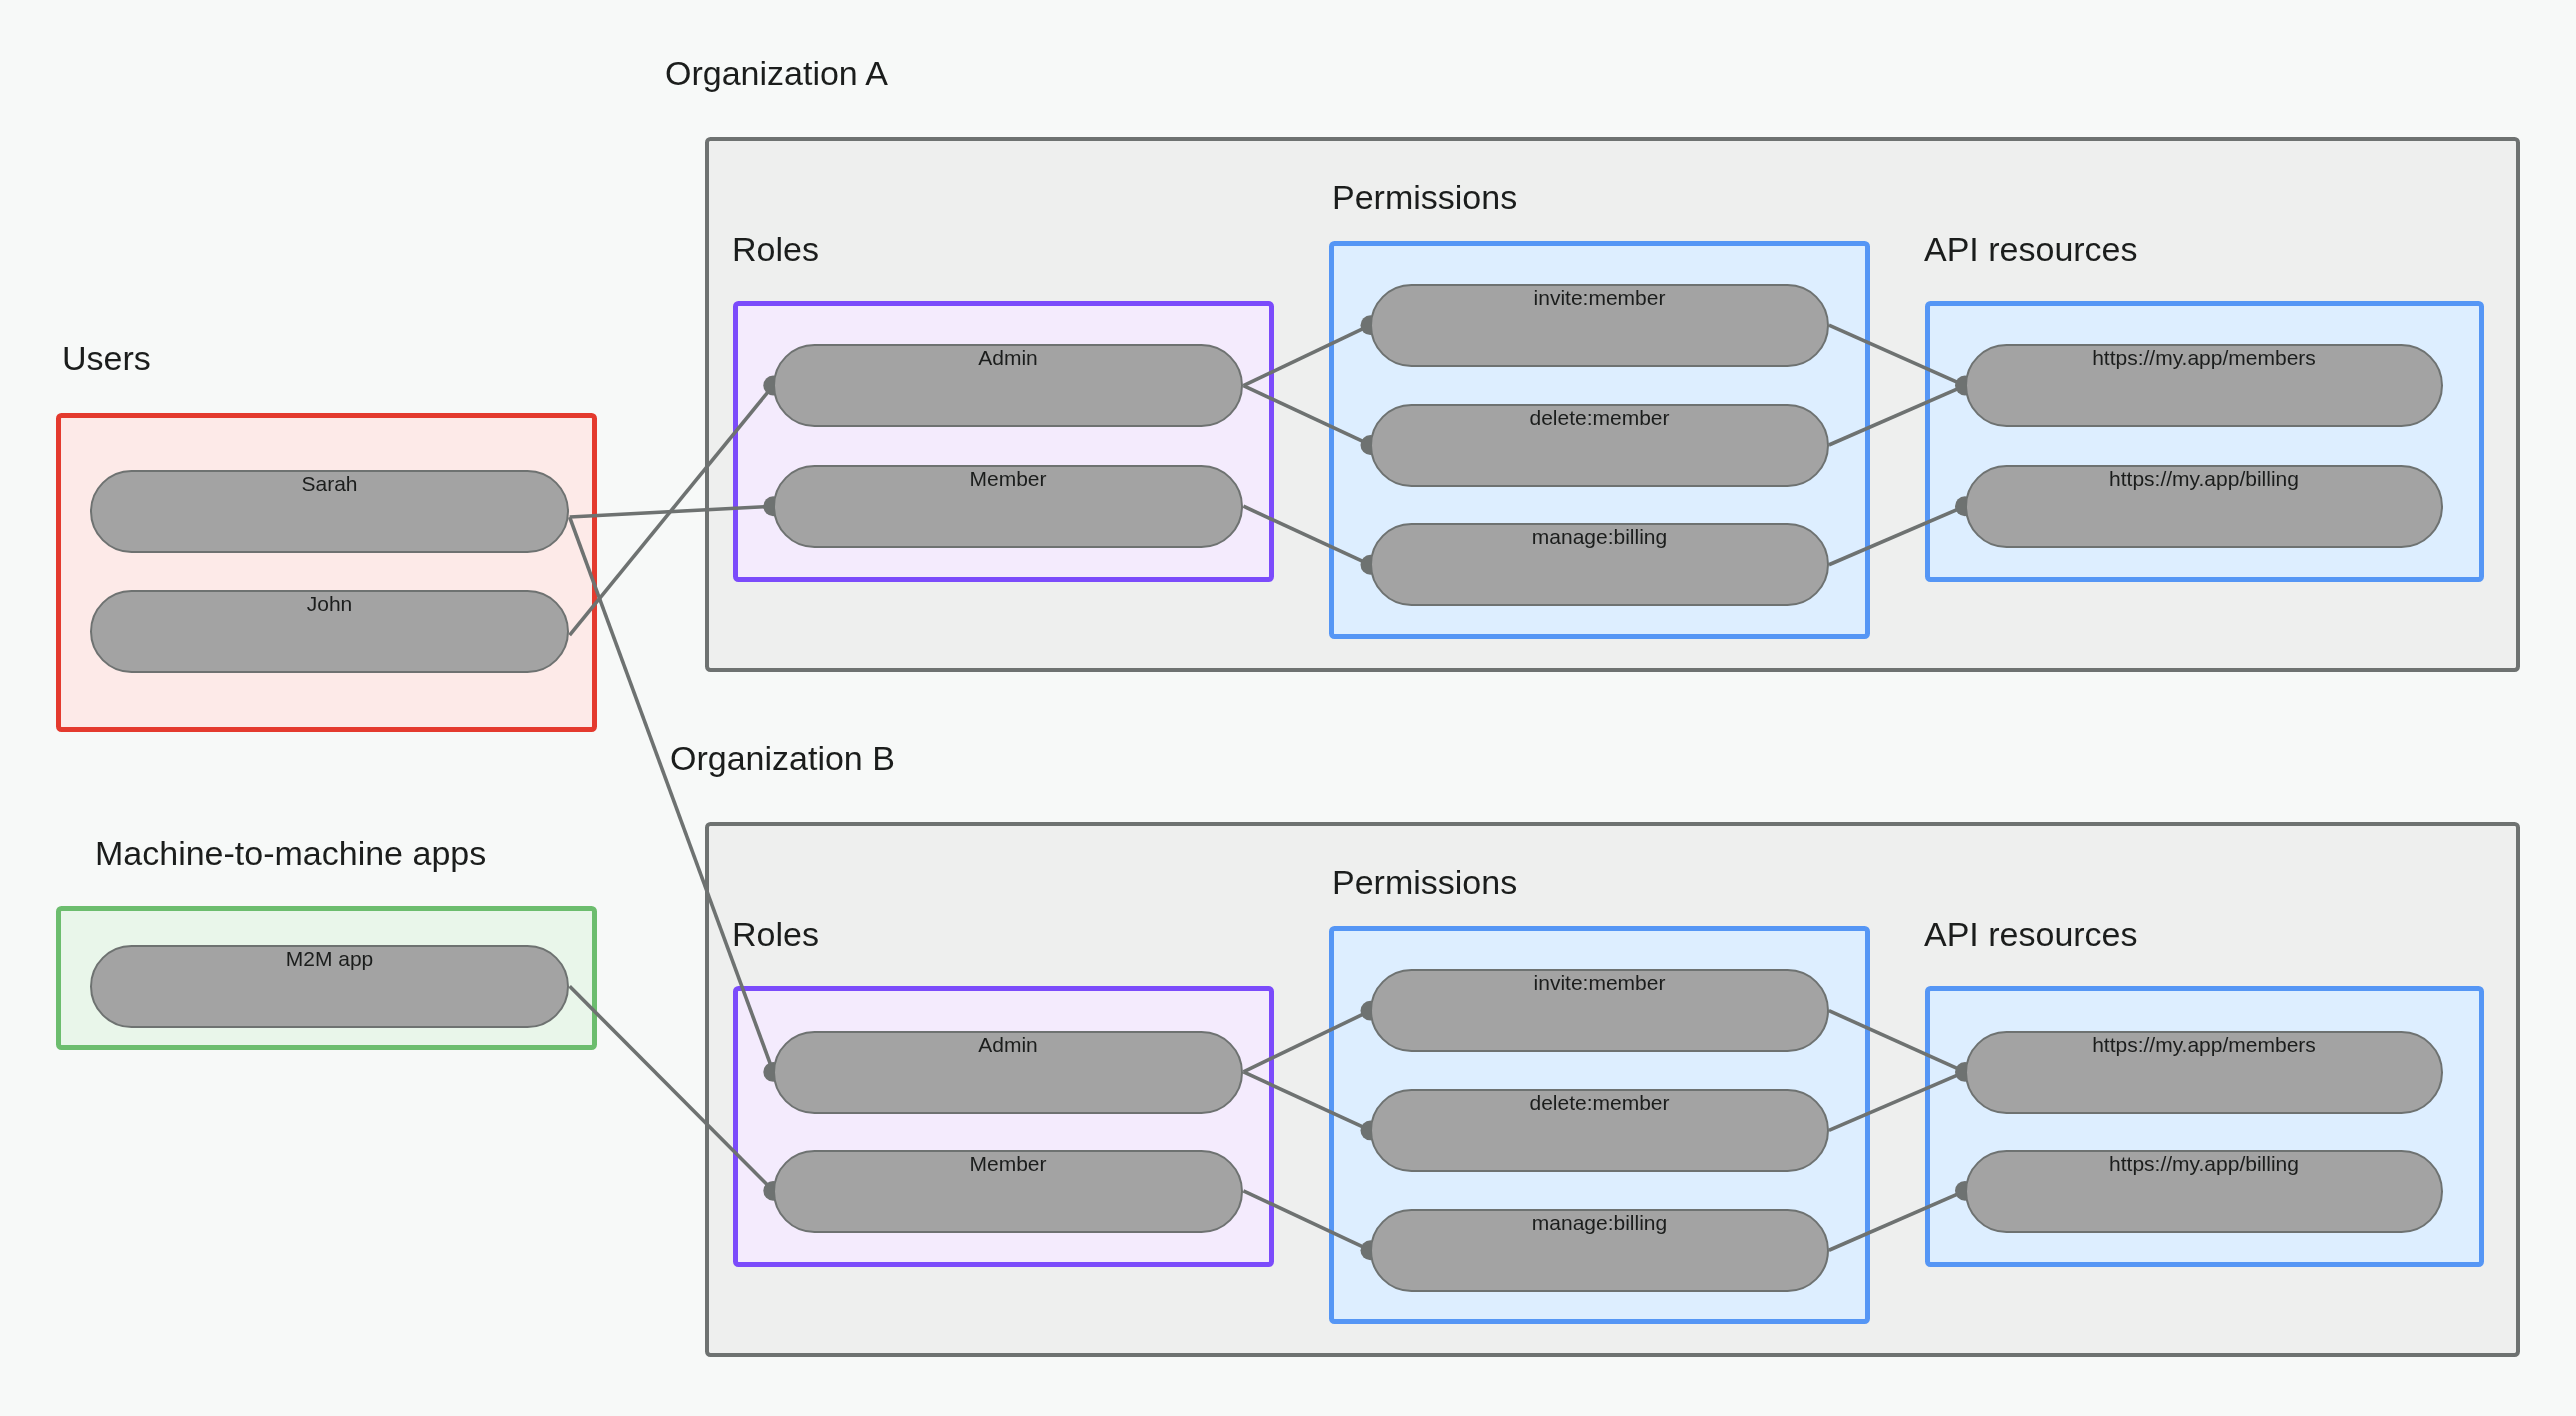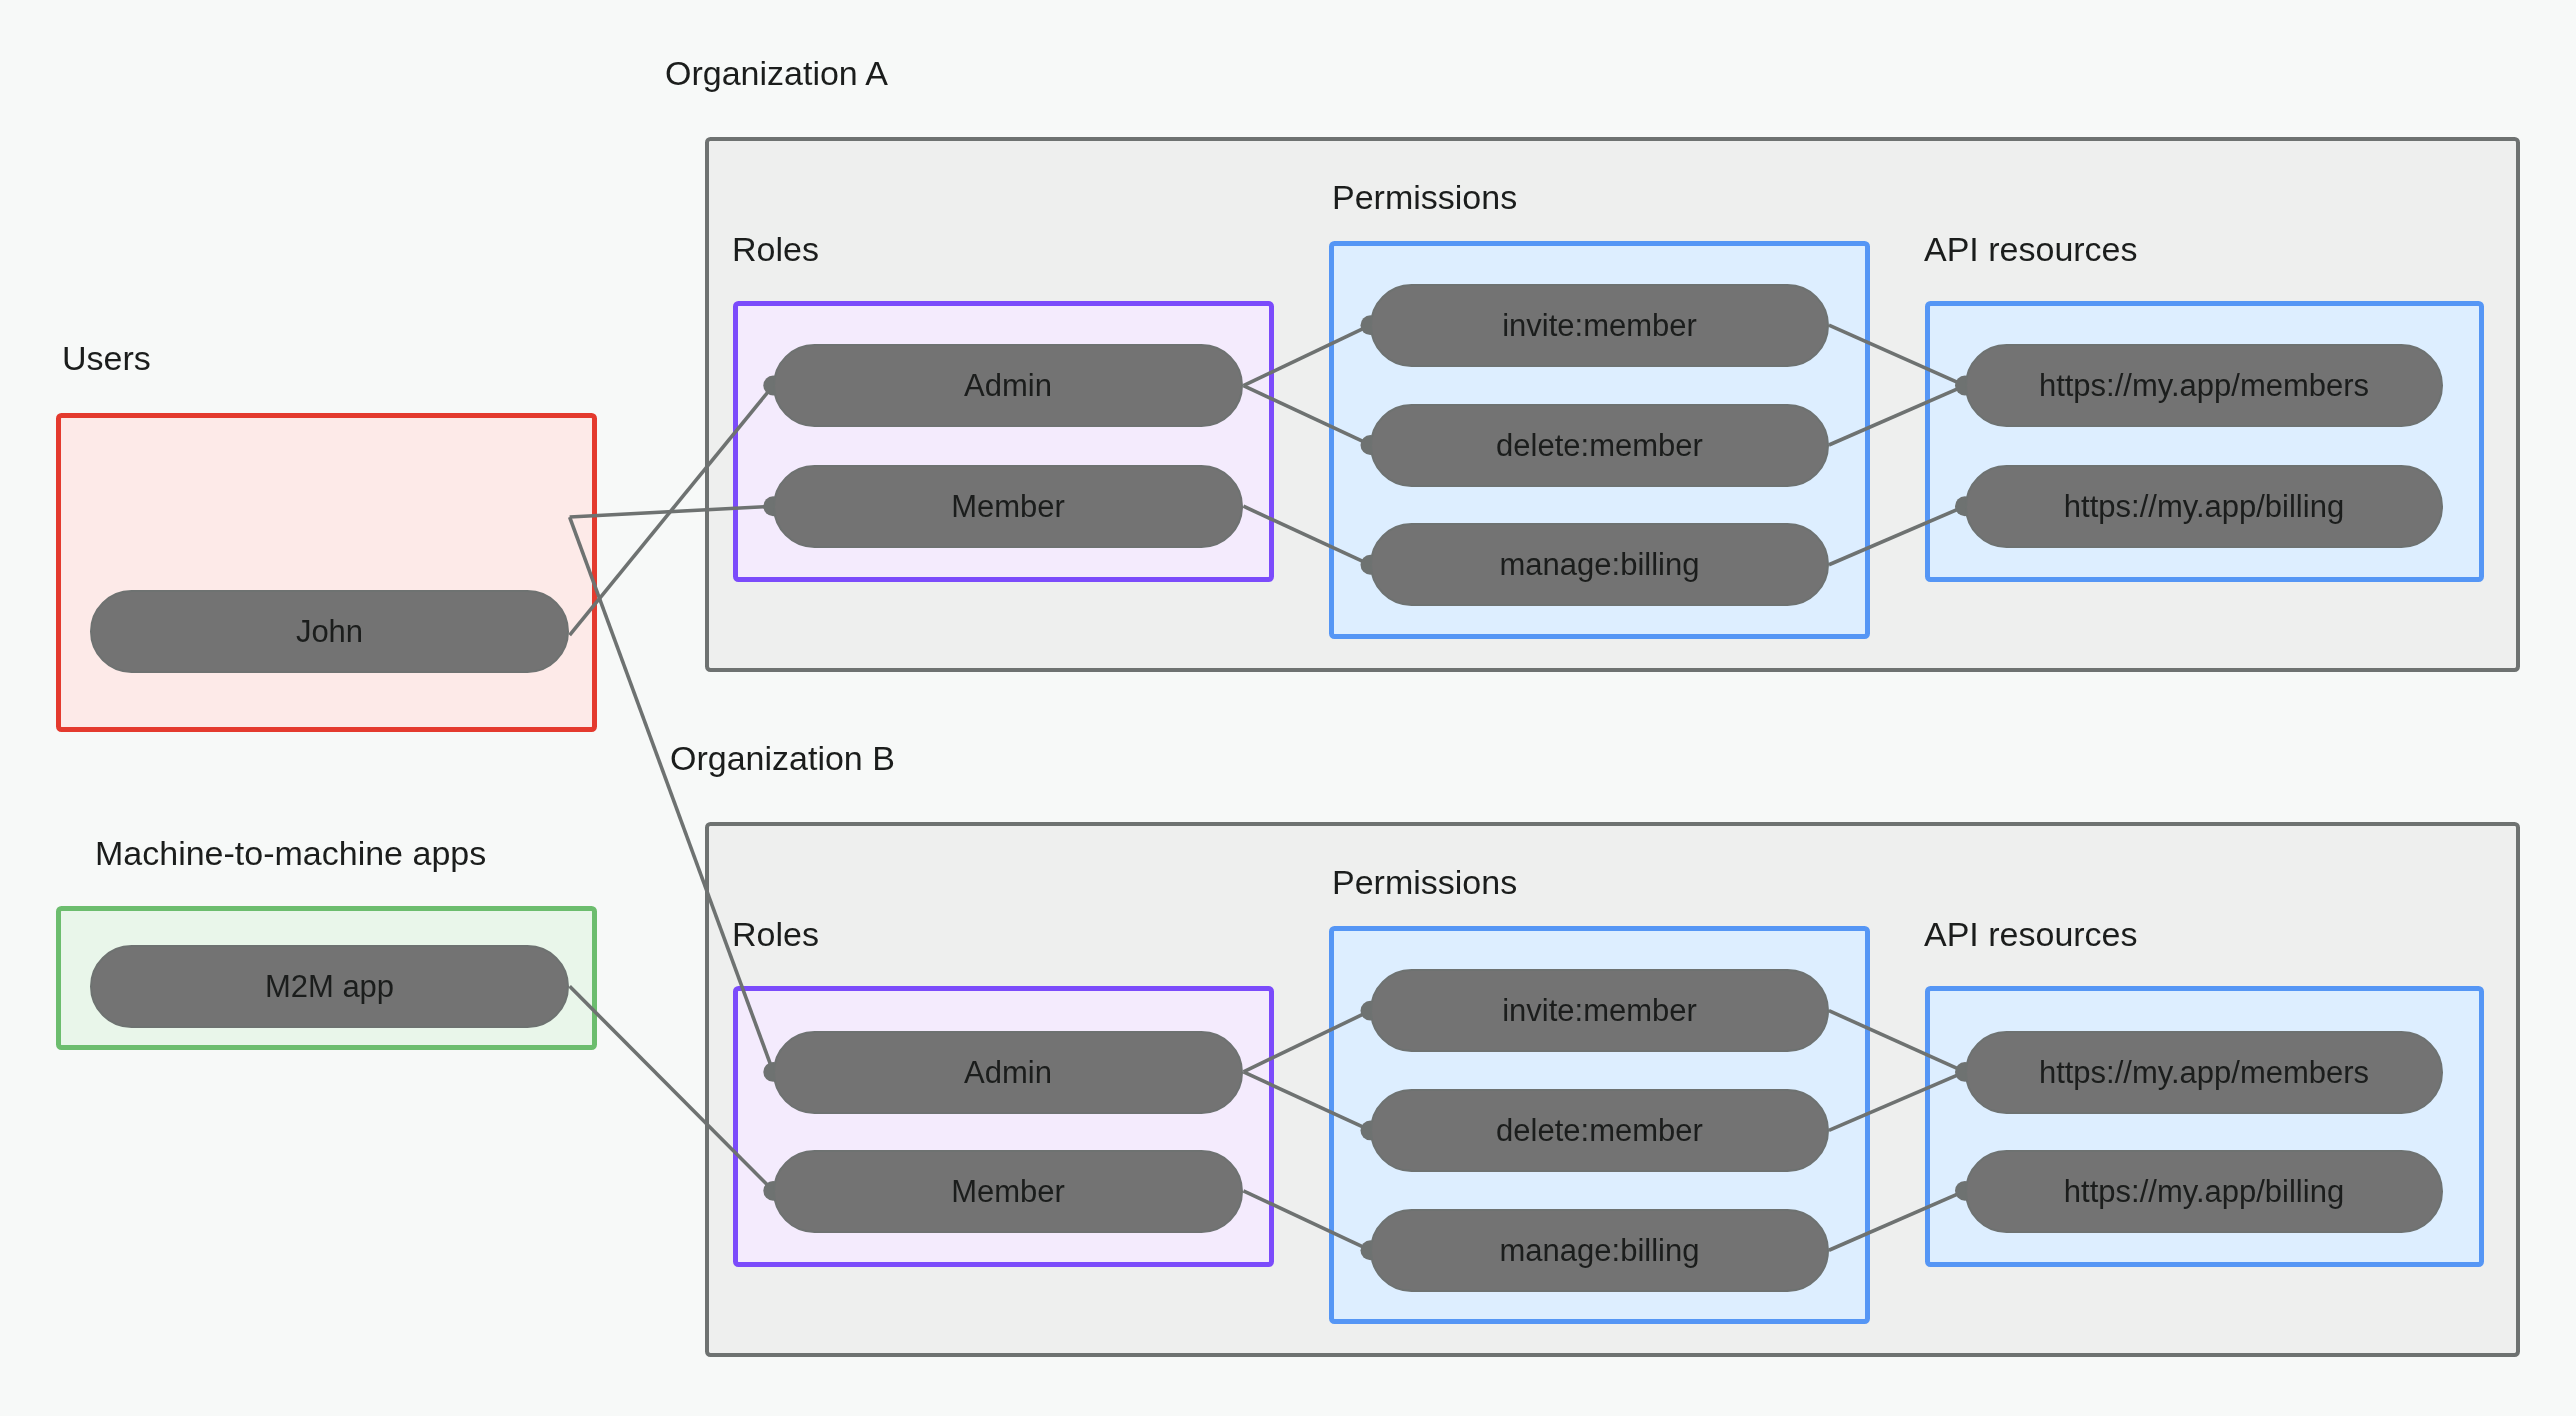--- a/index.html
+++ b/index.html
@@ -48,27 +48,27 @@
   .group-users   { background: #fdeae8; border-color: #e43a2e; }
   .group-m2m     { background: #e9f6ea; border-color: #6cbd6e; }
   .group-roles   { background: #f4ebfd; border-color: #7b4bfb; }
   .group-perms   { background: #ddeeff; border-color: #5596f5; }
   .group-apis    { background: #ddeeff; border-color: #5596f5; }
 
   
   .pill {
     position: absolute;
     box-sizing: border-box;
-    background: #737373;
+    background: #a3a3a3;
     border: 2.7px solid #6e7271;
     border-radius: 900px;
     display: flex;
-    align-items: center;
+    align-items: flex-start;
     justify-content: center;
-    font-size: 31px;
+    font-size: 21px;
     color: #1b1d1c;
     white-space: nowrap;
   }
   .pill-label { pointer-events: none; }
 </style>
 </head>
 <body>
 
 <div id="canvas">
 
@@ -150,20 +150,23 @@
       <circle cx="2181" cy="562" r="11"></circle>
 
       <circle cx="1521" cy="1122" r="11"></circle>
       <circle cx="1521" cy="1255" r="11"></circle>
       <circle cx="1521" cy="1388" r="11"></circle>
       <circle cx="2181" cy="1190" r="11"></circle>
       <circle cx="2181" cy="1322" r="11"></circle>
     </g>
   </svg>
 
+  <div class="pill" style="left:90px; top:470px; width:479px; height:83px; z-index:4;">
+    <span class="pill-label">Sarah</span>
+  </div>
   <div class="pill" style="left:90px; top:590px; width:479px; height:83px; z-index:4;">
     <span class="pill-label">John</span>
   </div>
 
   <div class="pill" style="left:90px; top:945px; width:479px; height:83px; z-index:4;">
     <span class="pill-label">M2M app</span>
   </div>
 
   <div class="pill" style="left:773px; top:344px; width:470px; height:83px; z-index:4;">
     <span class="pill-label">Admin</span>

